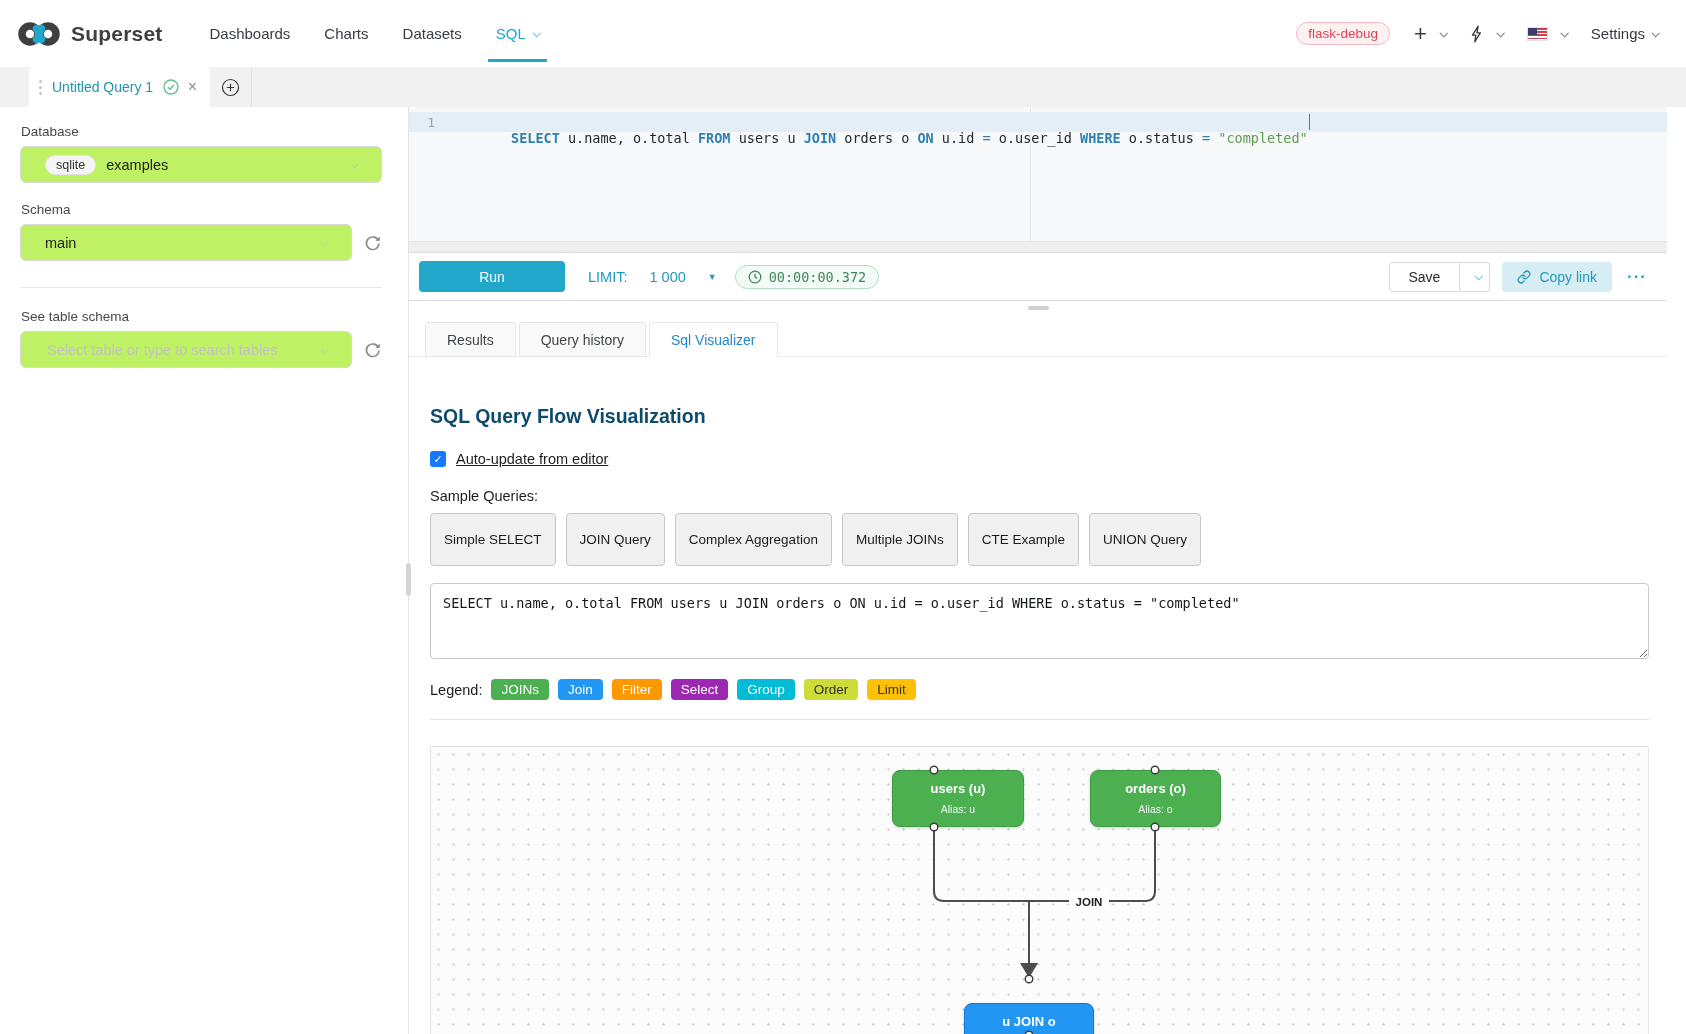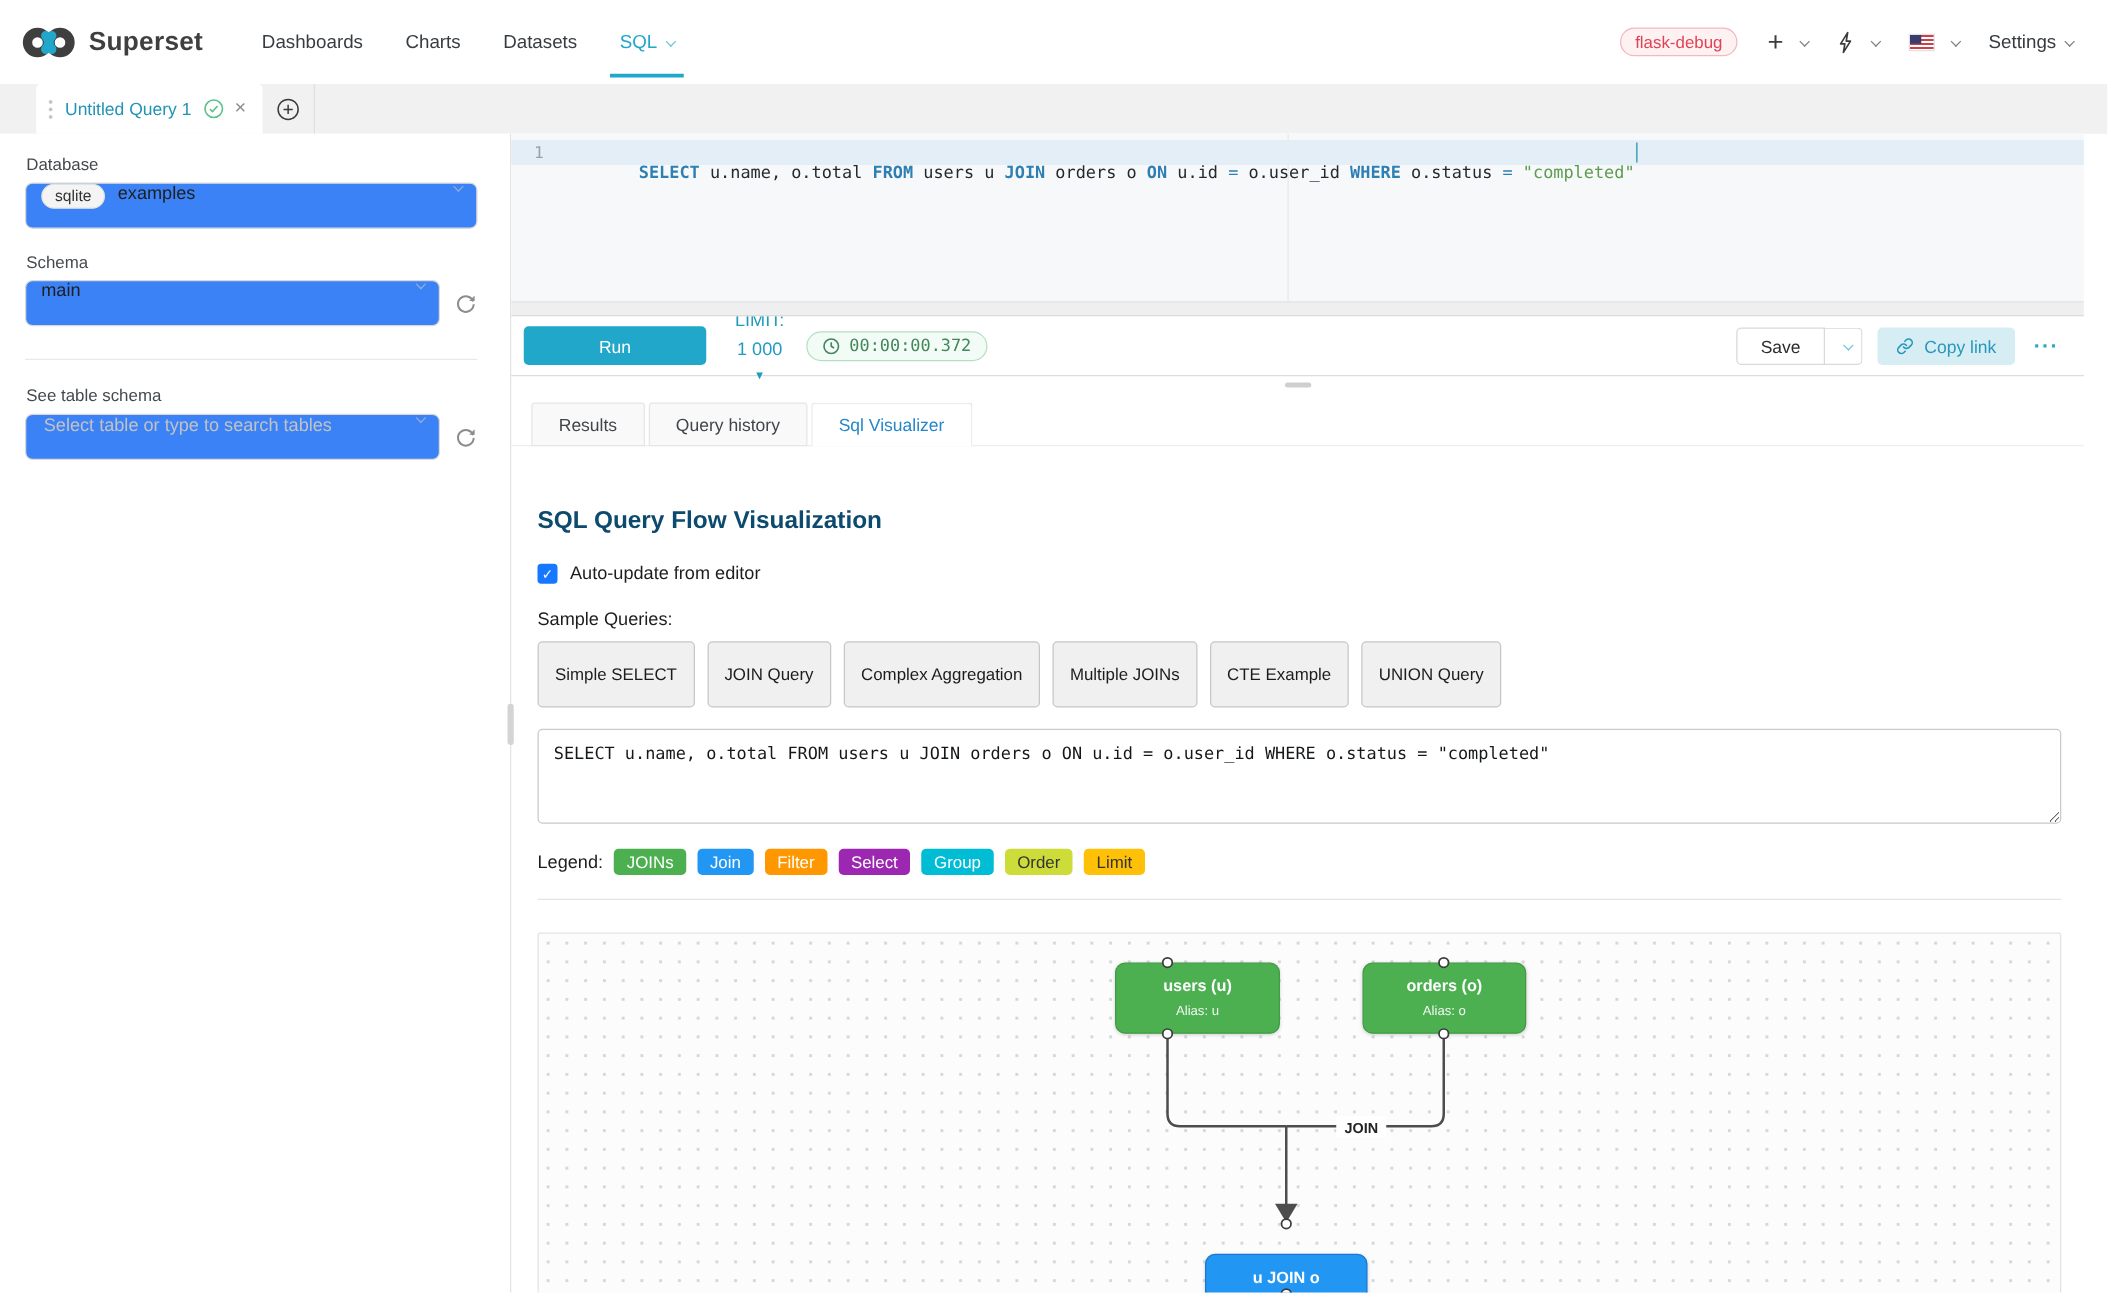--- a/index.html
+++ b/index.html
@@ -39,22 +39,22 @@
   .newtab{width:42px;display:flex;align-items:center;justify-content:center;
     border-right:1px solid #e0e0e0;cursor:pointer;}
 
   
   .body-row{display:flex;height:937px;align-items:stretch;}
 
   
   .sidebar{width:408px;background:#fff;padding:17px 26px 0 20px;flex:none;}
   .fld-label{font-size:13.5px;color:#45494e;margin:0 0 7px 1px;}
   .sel-row{display:flex;align-items:center;gap:10px;margin-bottom:19px;}
-  .sel{flex:1;height:37px;border:1px solid #d9d9d9;border-radius:6px;background:#3b82f6;
-    display:flex;align-items:flex-start;padding:0 12px;cursor:pointer;min-width:0;}
+  .sel{flex:1;height:37px;border:1px solid #d9d9d9;border-radius:6px;background:#bef264;
+    display:flex;align-items:center;padding:0 24px;cursor:pointer;min-width:0;}
   .engine-pill{background:#f4f4f4;border:1px solid #e2e2e2;border-radius:10px;padding:2px 10px;
     font-size:12.5px;color:#333;margin-right:10px;flex:none;}
   .sel-value{font-size:14.5px;color:#1f1f1f;white-space:nowrap;overflow:hidden;}
   .sel-chev{margin-left:auto;color:#c4c4c4;flex:none;}
   .sel input{border:none;outline:none;flex:1;font-size:14.5px;font-family:inherit;color:#1f1f1f;min-width:0;background:transparent;}
   .sel input::placeholder{color:#c2c2c2;}
   .refresh-btn{flex:none;width:20px;height:20px;cursor:pointer;display:flex;align-items:center;justify-content:center;}
   .side-divider{height:1px;background:#e9e9e9;margin:26px 0 21px;}
 
   
@@ -76,21 +76,21 @@
   .code-text .str{color:#5d9b4e;}
   .code-text .plain{color:#24292f;}
   .cursor{width:1.5px;height:16px;background:#1a93ad;margin-left:1px;}
   .hscroll-strip{position:absolute;left:0;right:0;bottom:0;height:11px;background:#efefef;border-top:1px solid #e3e3e3;}
 
   
   .toolbar{height:48px;display:flex;align-items:center;background:#fff;border-bottom:1px solid #dcdcdc;
     padding:0 20px 0 10px;flex:none;}
   .run-btn{width:146px;height:31px;background:#20a7c9;color:#fff;border:none;border-radius:4px;
     font-size:14px;font-family:inherit;cursor:pointer;}
-  .limit{display:flex;align-items:center;gap:7px;margin-left:23px;color:#1f9bbd;font-size:14.5px;cursor:pointer;flex-direction:column;}
+  .limit{display:flex;align-items:center;gap:22px;margin-left:23px;color:#1f9bbd;font-size:14.5px;cursor:pointer;}
   .limit .caret{font-size:9px;}
   .timer{display:flex;align-items:center;gap:7px;margin-left:18px;border:1px solid #b5dfc2;
     background:#f2fbf5;color:#41875a;border-radius:14px;padding:3px 12px;
     font-family:"DejaVu Sans Mono",monospace;font-size:13.5px;}
   .tb-spacer{flex:1;}
   .save-group{display:flex;}
   .save-main{background:#fff;border:1px solid #d9d9d9;border-radius:4px 0 0 4px;padding:6px 19px;
     font-size:14px;color:#2b2b2b;font-family:inherit;cursor:pointer;}
   .save-caret{background:#fff;border:1px solid #d9d9d9;border-left:none;border-radius:0 4px 4px 0;
     width:30px;display:flex;align-items:center;justify-content:center;color:#20a7c9;cursor:pointer;}
@@ -105,21 +105,21 @@
     border:1px solid #e6e6e6;border-radius:3px 3px 0 0;font-size:14px;color:#41454b;
     margin-right:3px;margin-bottom:-1px;cursor:pointer;}
   .rtab.active{background:#fff;color:#2387c9;border-bottom-color:#fff;}
 
   
   .viz{padding:48px 18px 0 21px;flex:1;overflow:hidden;}
   .viz-title{font-size:19.5px;font-weight:bold;color:#0c4a6e;margin:0;}
   .cb-row{display:flex;align-items:center;gap:10px;margin-top:23px;cursor:pointer;}
   .cb{width:16px;height:16px;background:#1677ff;border-radius:3px;color:#fff;display:flex;
     align-items:center;justify-content:center;font-size:11px;flex:none;}
-  .cb-label{font-size:14.5px;color:#1d1d1f;}
+  .cb-label{font-size:14.5px;color:#1d1d1f;text-decoration:underline;}
   .samples-label{margin-top:21px;font-size:14.5px;color:#1d1d1f;}
   .samples{display:flex;gap:10px;margin-top:9px;}
   .sqbtn{background:#f0f0f0;border:1px solid #c6c6c6;border-radius:4px;padding:18px 13px;
     font-size:13.5px;color:#1c1c1c;font-family:inherit;cursor:pointer;white-space:nowrap;}
   .query-box{display:block;margin-top:17px;width:100%;height:76px;border:1px solid #c9c9c9;border-radius:4px;
     padding:10px 12px;font-family:"DejaVu Sans Mono",monospace;font-size:13.5px;color:#15181b;
     resize:both;background:#fff;line-height:1.4;}
   .legend-row{display:flex;align-items:center;gap:9px;margin-top:20px;font-size:14.5px;color:#1d1d1f;}
   .chip{background:var(--chip-bg,#888);color:var(--chip-fg,#fff);padding:3px 10px;border-radius:4px;font-size:13.5px;}
   .viz-hr{border:none;border-top:1px solid #e4e4e4;margin:19px 0 0;}

